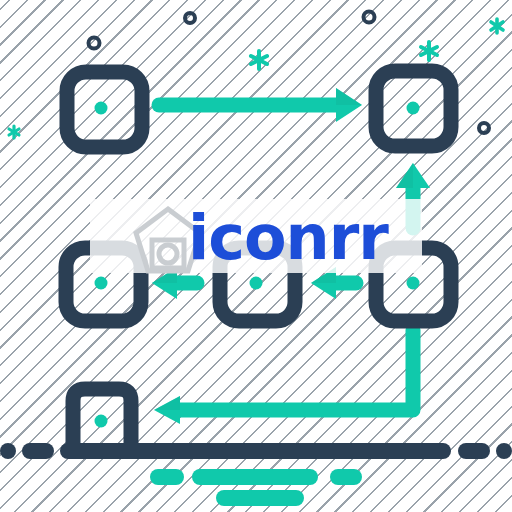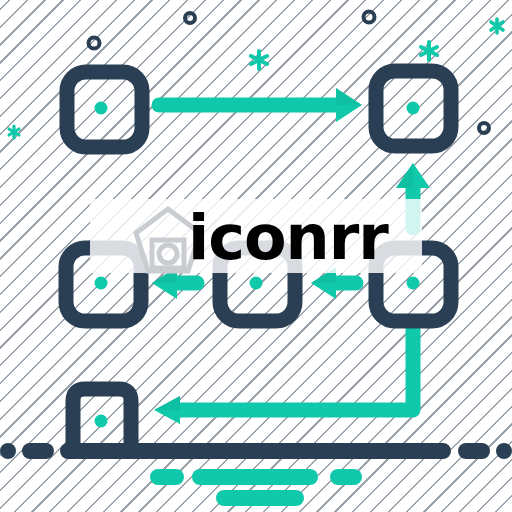--- a/index.html
+++ b/index.html
@@ -47,21 +47,21 @@
     opacity: 0.82;
   }
   .wm-text {
     position: absolute;
     left: 188px;
     top: 207px;
     font-family: "DejaVu Sans", sans-serif;
     font-size: 62px;
     font-weight: bold;
     letter-spacing: -1px;
-    color: #000000;
+    color: #1d4ed8;
     line-height: 62px;
     user-select: none;
   }
 </style>
 </head>
 <body>
 
 <div id="canvas">
 
   <div id="hatch"></div>

